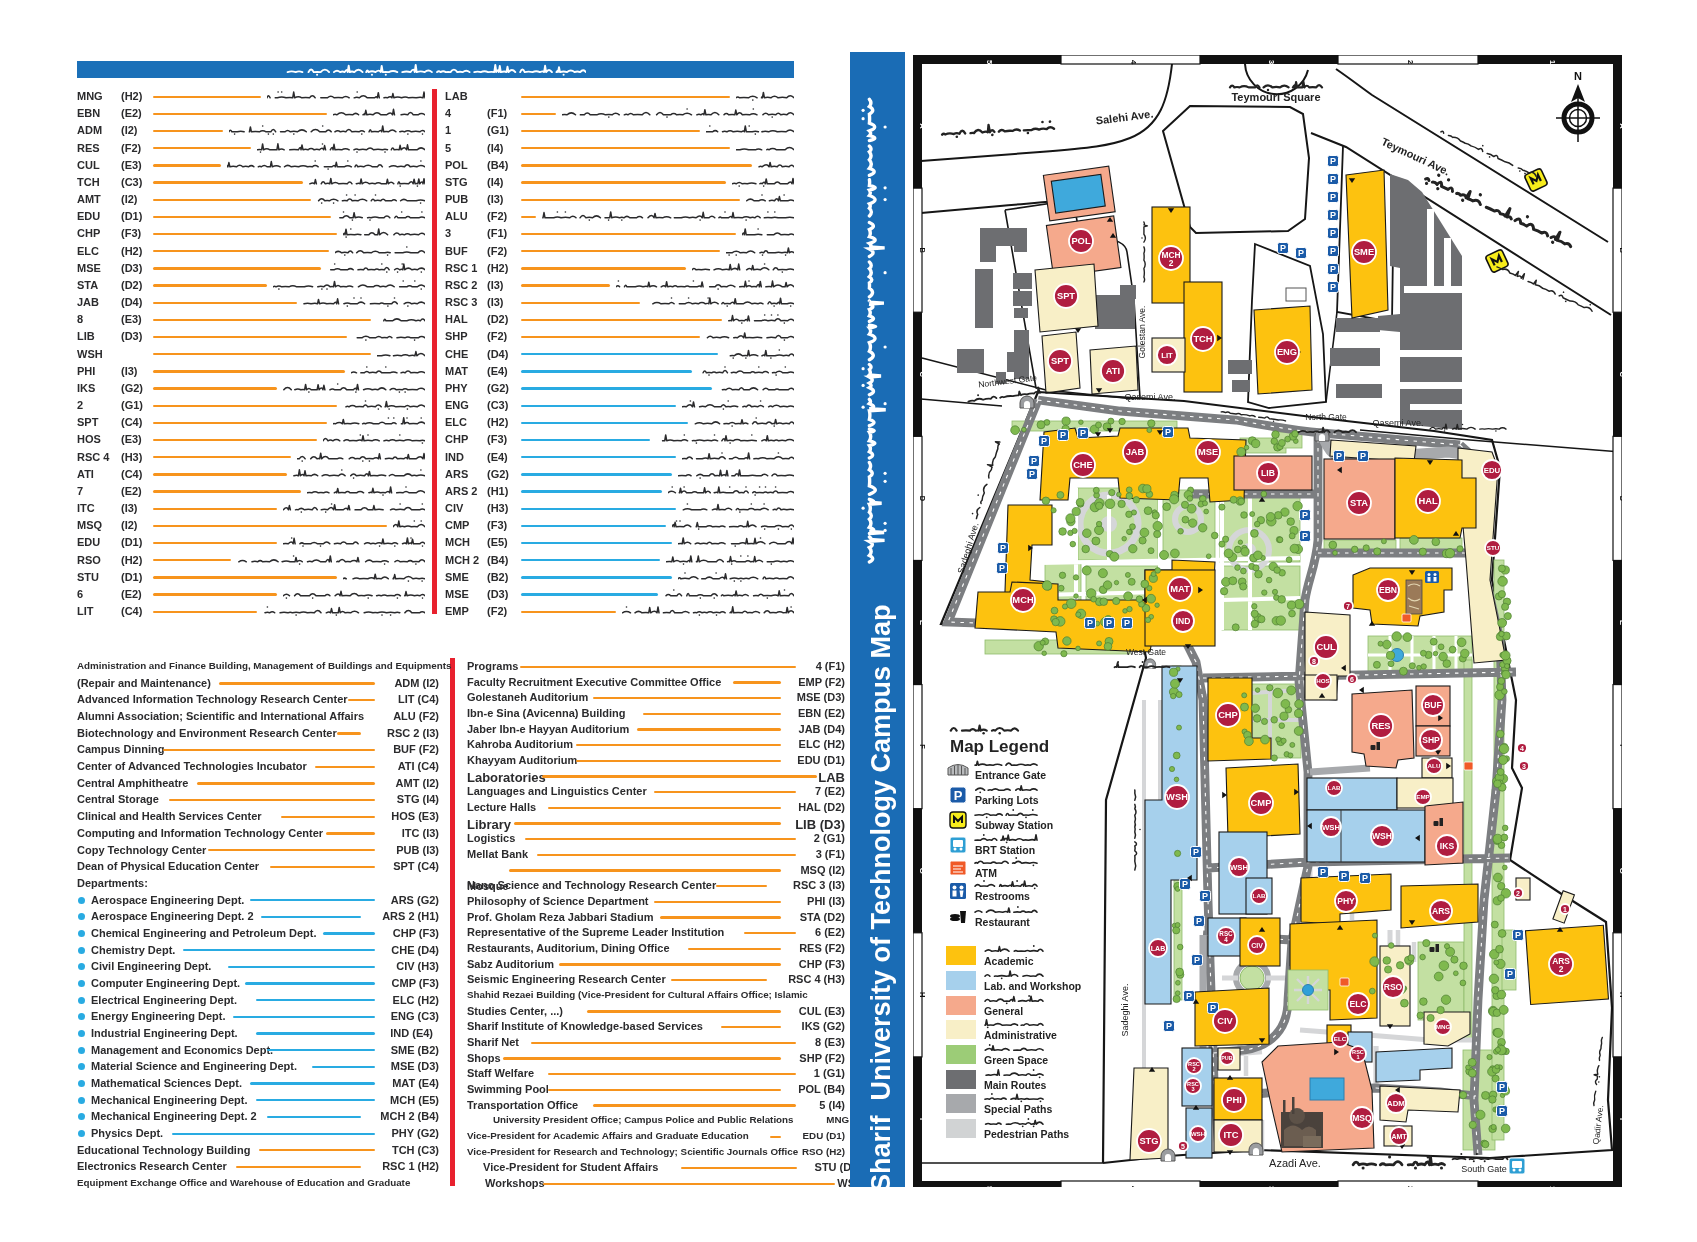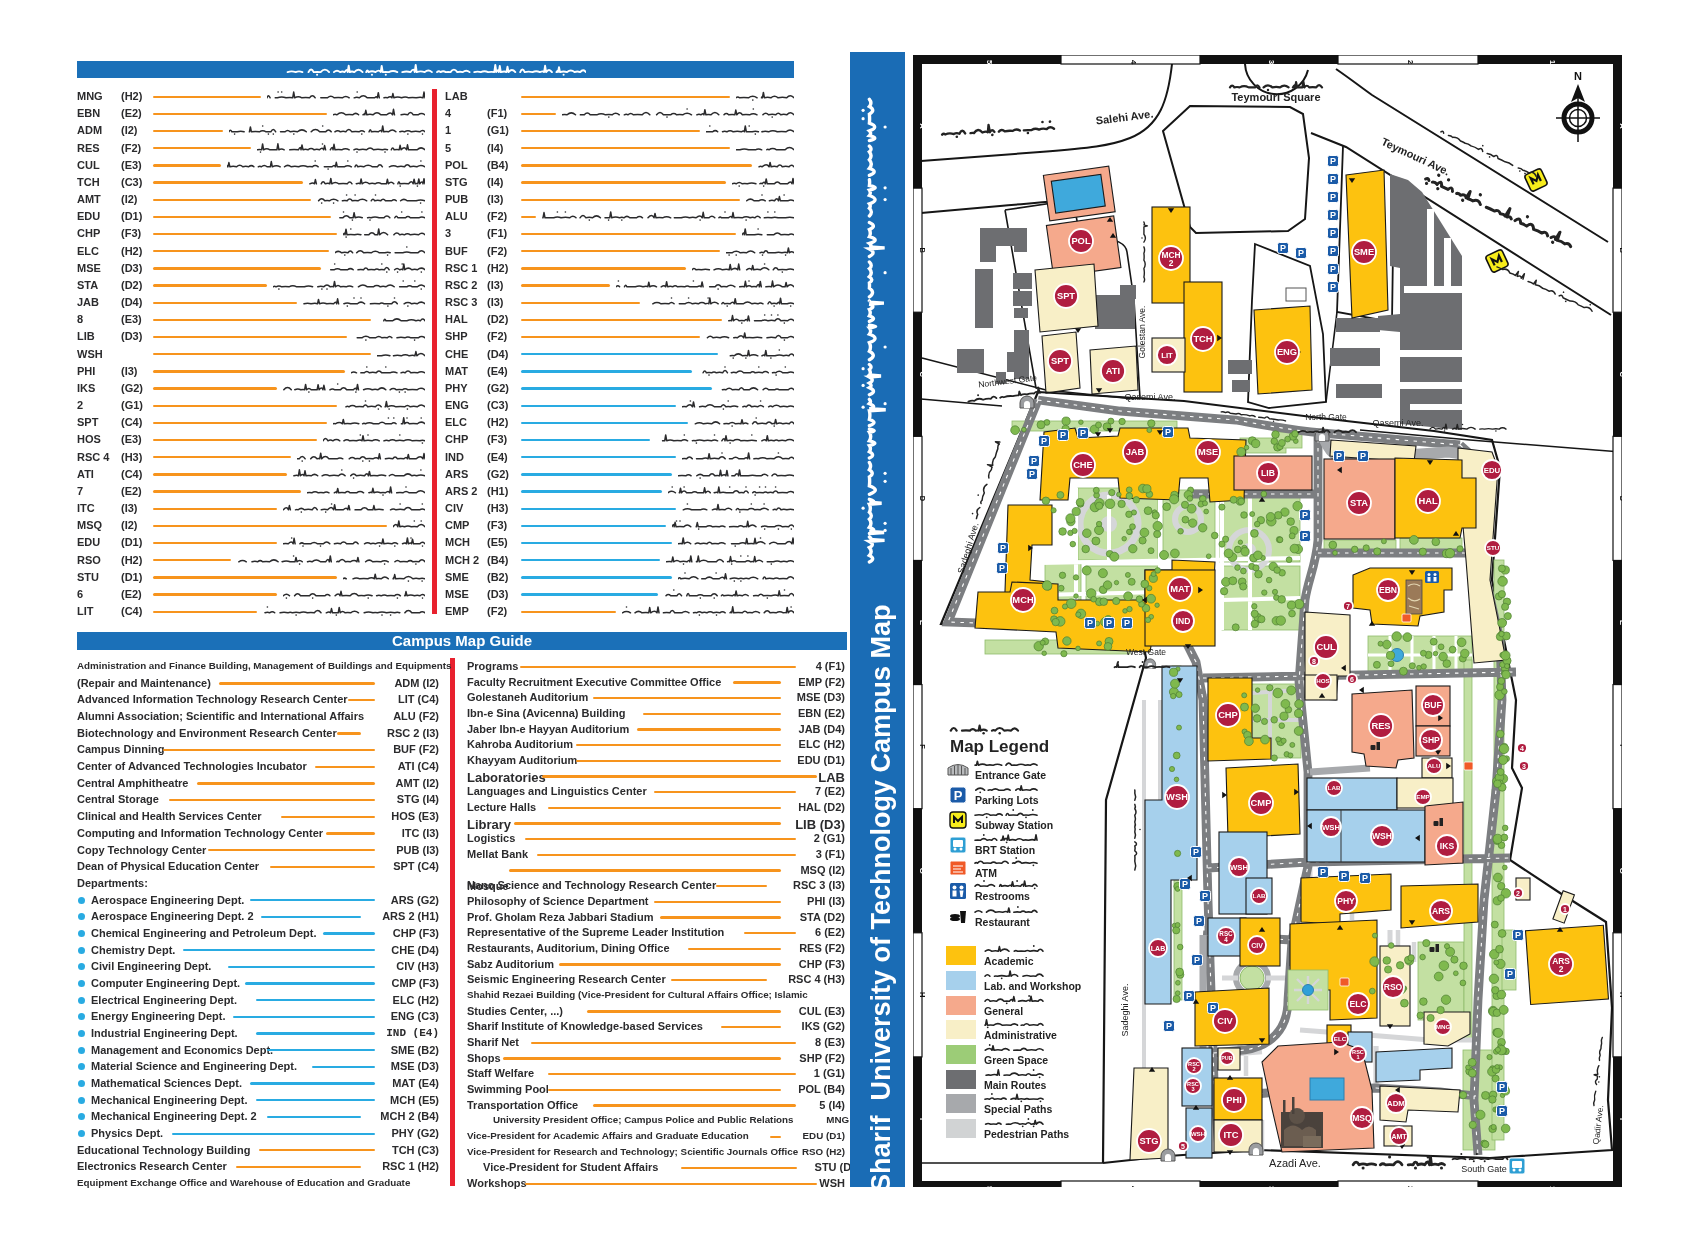--- a/index.html
+++ b/index.html
@@ -734,21 +734,20 @@
         <div style="position:absolute;left:177px;top:3px;"><svg width="172" height="11" viewBox="0 0 172 11" style="">
             <path d="M172.0,6.8 M172.0,6.8 Q169.1,2.5 166.2,6.8 L165.2,1.5 L164.2,6.8 Q163.8,6.5 161.3,6.8 Q157.7,4.9 154.1,6.8 Q151.1,6.4 148.1,6.8 Q145.2,2.6 142.2,6.8 M137.5,6.8 Q133.8,4.0 130.1,6.8 Q127.8,6.3 125.4,6.8 Q122.9,3.7 120.4,6.8 Q116.1,6.3 111.7,6.8 L110.7,0.8 L109.7,6.8 Q109.9,4.5 108.1,6.8 M103.2,6.8 Q100.5,4.9 97.8,6.8 Q94.5,5.8 91.3,6.8 Q88.1,4.5 84.9,6.8 Q82.4,5.6 79.9,6.8 Q77.4,4.6 74.8,6.8 Q73.2,6.3 71.5,6.8 M67.0,6.8 Q63.4,4.0 59.8,6.8 Q56.3,6.8 52.7,6.8 Q50.3,2.3 47.8,6.8 Q44.6,6.2 41.4,6.8 M37.0,6.8 L36.0,0.9 L35.0,6.8 Q32.8,3.6 28.7,6.8 L27.7,1.6 L26.7,6.8 Q24.4,6.3 20.0,6.8 Q16.5,3.9 13.0,6.8 M8.5,6.8 Q4.5,4.3 0.4,6.8" fill="none" stroke="#2b2b2d" stroke-width="1.5" stroke-linecap="round" stroke-linejoin="round"></path>
             <circle cx="169.1" cy="1.0" r="0.83" fill="#2b2b2d"></circle>
             <circle cx="94.5" cy="9.1" r="0.83" fill="#2b2b2d"></circle>
             <circle cx="77.4" cy="9.1" r="0.83" fill="#2b2b2d"></circle>
             <circle cx="4.5" cy="1.0" r="0.83" fill="#2b2b2d"></circle>
           </svg></div>
       </div>
 </div>
 <div class="abs" style="left:77px;top:632px;width:770px;height:560px;">
-<div class="hdr" style="left:0;top:0;width:770px;height:18px;font-size:15px;line-height:18px;">Campus Map Guide</div>
 <div class="abs" style="left:373px;top:26px;width:4.5px;height:528px;background:#e8212e;"></div>
 <div class="row" style="left:0px;top:26.0px;width:362px;font-size:9.8px;">
         <span class="code" style="left:0px;top:2px;">Administration and Finance Building, Management of Buildings and Equipments</span>
       </div>
 <div class="row" style="left:0px;top:42.7px;width:362px;font-size:11px;">
         <span class="code" style="left:0px;top:2px;">(Repair and Maintenance)</span>
         <div class="ld" id="ld" style="right:64px;left:142px;background:#f7941d;"></div>
         <span class="code" style="right:0;top:2px;">ADM (I2)</span>
       </div>
 <div class="row" style="left:0px;top:59.4px;width:362px;font-size:11px;">
@@ -854,21 +853,21 @@
 <div class="row" style="left:0px;top:376.2px;width:362px;font-size:11px;">
         <span style="position:absolute;left:1px;top:5px;width:7px;height:7px;border-radius:50%;background:#29abe2;"></span>
         <span class="code" style="left:14px;top:2px;">Energy Engineering Dept.</span>
         <div class="ld" id="ld" style="right:64px;left:156px;background:#29abe2;"></div>
         <span class="code" style="right:0;top:2px;">ENG (C3)</span>
       </div>
 <div class="row" style="left:0px;top:392.9px;width:362px;font-size:11px;">
         <span style="position:absolute;left:1px;top:5px;width:7px;height:7px;border-radius:50%;background:#29abe2;"></span>
         <span class="code" style="left:14px;top:2px;">Industrial Engineering Dept.</span>
         <div class="ld" id="ld" style="right:64px;left:179px;background:#29abe2;"></div>
-        <span class="code" style="right:0;top:2px;font-family:Liberation Mono, monospace;">IND (E4)</span>
+        <span class="code" style="right:6px;top:2px;">IND (E4)</span>
       </div>
 <div class="row" style="left:0px;top:409.6px;width:362px;font-size:11px;">
         <span style="position:absolute;left:1px;top:5px;width:7px;height:7px;border-radius:50%;background:#29abe2;"></span>
         <span class="code" style="left:14px;top:2px;">Management and Economics Dept.</span>
         <div class="ld" id="ld" style="right:64px;left:190px;background:#29abe2;"></div>
         <span class="code" style="right:0;top:2px;">SME (B2)</span>
       </div>
 <div class="row" style="left:0px;top:426.3px;width:362px;font-size:11px;">
         <span style="position:absolute;left:1px;top:5px;width:7px;height:7px;border-radius:50%;background:#29abe2;"></span>
         <span class="code" style="left:14px;top:2px;">Material Science and Engineering Dept.</span>
@@ -1068,21 +1067,21 @@
 <div class="row" style="left:390px;top:511.7px;width:378px;font-size:9.8px;">
         <span class="code" style="left:0px;top:2px;">Vice-President for Research and Technology; Scientific Journals Office</span>
         <div class="ld" id="ld" style="right:64px;left:358px;background:#f7941d;"></div>
         <span class="code" style="right:0;top:2px;">RSO (H2)</span>
       </div>
 <div class="row" style="left:390px;top:527.3px;width:378px;font-size:11px;margin-left:16px;">
         <span class="code" style="left:0px;top:2px;">Vice-President for Student Affairs</span>
         <div class="ld" id="ld" style="right:64px;left:198px;background:#f7941d;"></div>
         <span class="code" style="right:0;top:2px;">STU (D1)</span>
       </div>
-<div class="row" style="left:390px;top:543.0px;width:378px;font-size:11px;">
+<div class="row" style="left:408px;top:543.0px;width:378px;font-size:11px;">
         <span class="code" style="left:0px;top:2px;">Workshops</span>
         <div class="ld" id="ld" style="right:28px;left:58px;background:#f7941d;"></div>
         <span class="code" style="right:0;top:2px;">WSH</span>
       </div>
 </div>
 <div class="abs" style="left:850px;top:52px;width:55px;height:1135px;background:#1a6cb5;">
 
 <svg width="55" height="1135" viewBox="0 0 55 1135" style="position:absolute;left:0;top:0;">
         <g transform="translate(38,40) rotate(90)">
           <path d="M470.0,18.6 M470.0,18.6 Q466.7,12.0 463.5,18.6 Q459.6,15.1 455.6,18.6 Q452.5,12.7 449.4,18.6 L448.4,3.5 L447.4,18.6 Q447.2,15.2 445.0,18.6 M441.5,18.6 L440.5,3.9 L439.5,18.6 Q438.4,9.9 435.4,18.6 Q431.3,15.5 427.3,18.6 Q423.7,14.7 420.2,18.6 Q416.2,16.7 412.2,18.6 L411.2,6.4 L410.2,18.6 Q409.7,10.1 407.3,18.6 M402.3,18.6 Q398.1,6.7 393.8,18.6 Q389.3,18.1 384.9,18.6 Q381.3,12.9 377.7,18.6 Q374.1,16.2 370.5,18.6 M366.0,18.6 Q362.9,12.2 359.7,18.6 Q356.7,16.6 353.6,18.6 Q351.2,7.7 348.9,18.6 Q344.5,16.0 340.2,18.6 Q338.6,9.0 337.1,18.6 M333.6,18.6 Q330.5,9.4 327.4,18.6 Q323.1,17.6 318.8,18.6 L317.8,2.3 L316.8,18.6 Q315.2,10.1 311.6,18.6 Q309.5,16.3 307.4,18.6 M302.7,18.6 Q299.2,10.4 295.6,18.6 Q293.4,15.1 291.1,18.6 Q288.0,12.9 285.0,18.6 L284.0,7.0 L283.0,18.6 Q281.2,16.8 277.5,18.6 Q275.0,15.2 272.5,18.6 M267.8,18.6 Q263.5,10.8 259.2,18.6 Q255.0,16.5 250.7,18.6 Q246.4,7.3 242.2,18.6 Q239.0,16.1 235.9,18.6 Q234.6,6.1 233.3,18.6 M229.4,18.6 Q226.6,10.4 223.8,18.6 Q220.6,16.9 217.5,18.6 Q214.8,11.6 212.1,18.6 L211.1,4.1 L210.1,18.6 Q210.5,16.9 208.9,18.6 M204.9,18.6 Q200.5,12.3 196.1,18.6 Q193.5,18.4 190.9,18.6 Q187.8,13.7 184.7,18.6 Q180.7,14.9 176.7,18.6 Q173.4,14.9 170.0,18.6 M164.4,18.6 Q160.6,11.2 156.9,18.6 L155.9,3.4 L154.9,18.6 Q154.1,15.1 151.4,18.6 Q148.1,7.0 144.7,18.6 Q141.2,16.8 137.6,18.6 Q134.0,10.6 130.5,18.6 M123.9,18.6 Q120.1,14.6 116.3,18.6 Q114.0,16.9 111.8,18.6 Q107.6,7.2 103.5,18.6 Q100.8,16.8 98.1,18.6 Q95.8,7.0 93.5,18.6 Q90.6,18.1 87.6,18.6 M83.3,18.6 Q79.8,9.0 76.4,18.6 Q72.1,14.8 67.8,18.6 Q63.8,15.3 59.8,18.6 Q56.9,15.2 54.1,18.6 M48.6,18.6 Q46.1,7.8 43.7,18.6 Q41.2,16.1 38.8,18.6 Q35.0,8.0 31.1,18.6 Q26.7,18.2 22.2,18.6 Q18.3,11.9 14.5,18.6 Q10.9,15.6 7.3,18.6" fill="none" stroke="#fff" stroke-width="3.4" stroke-linecap="round"></path>

